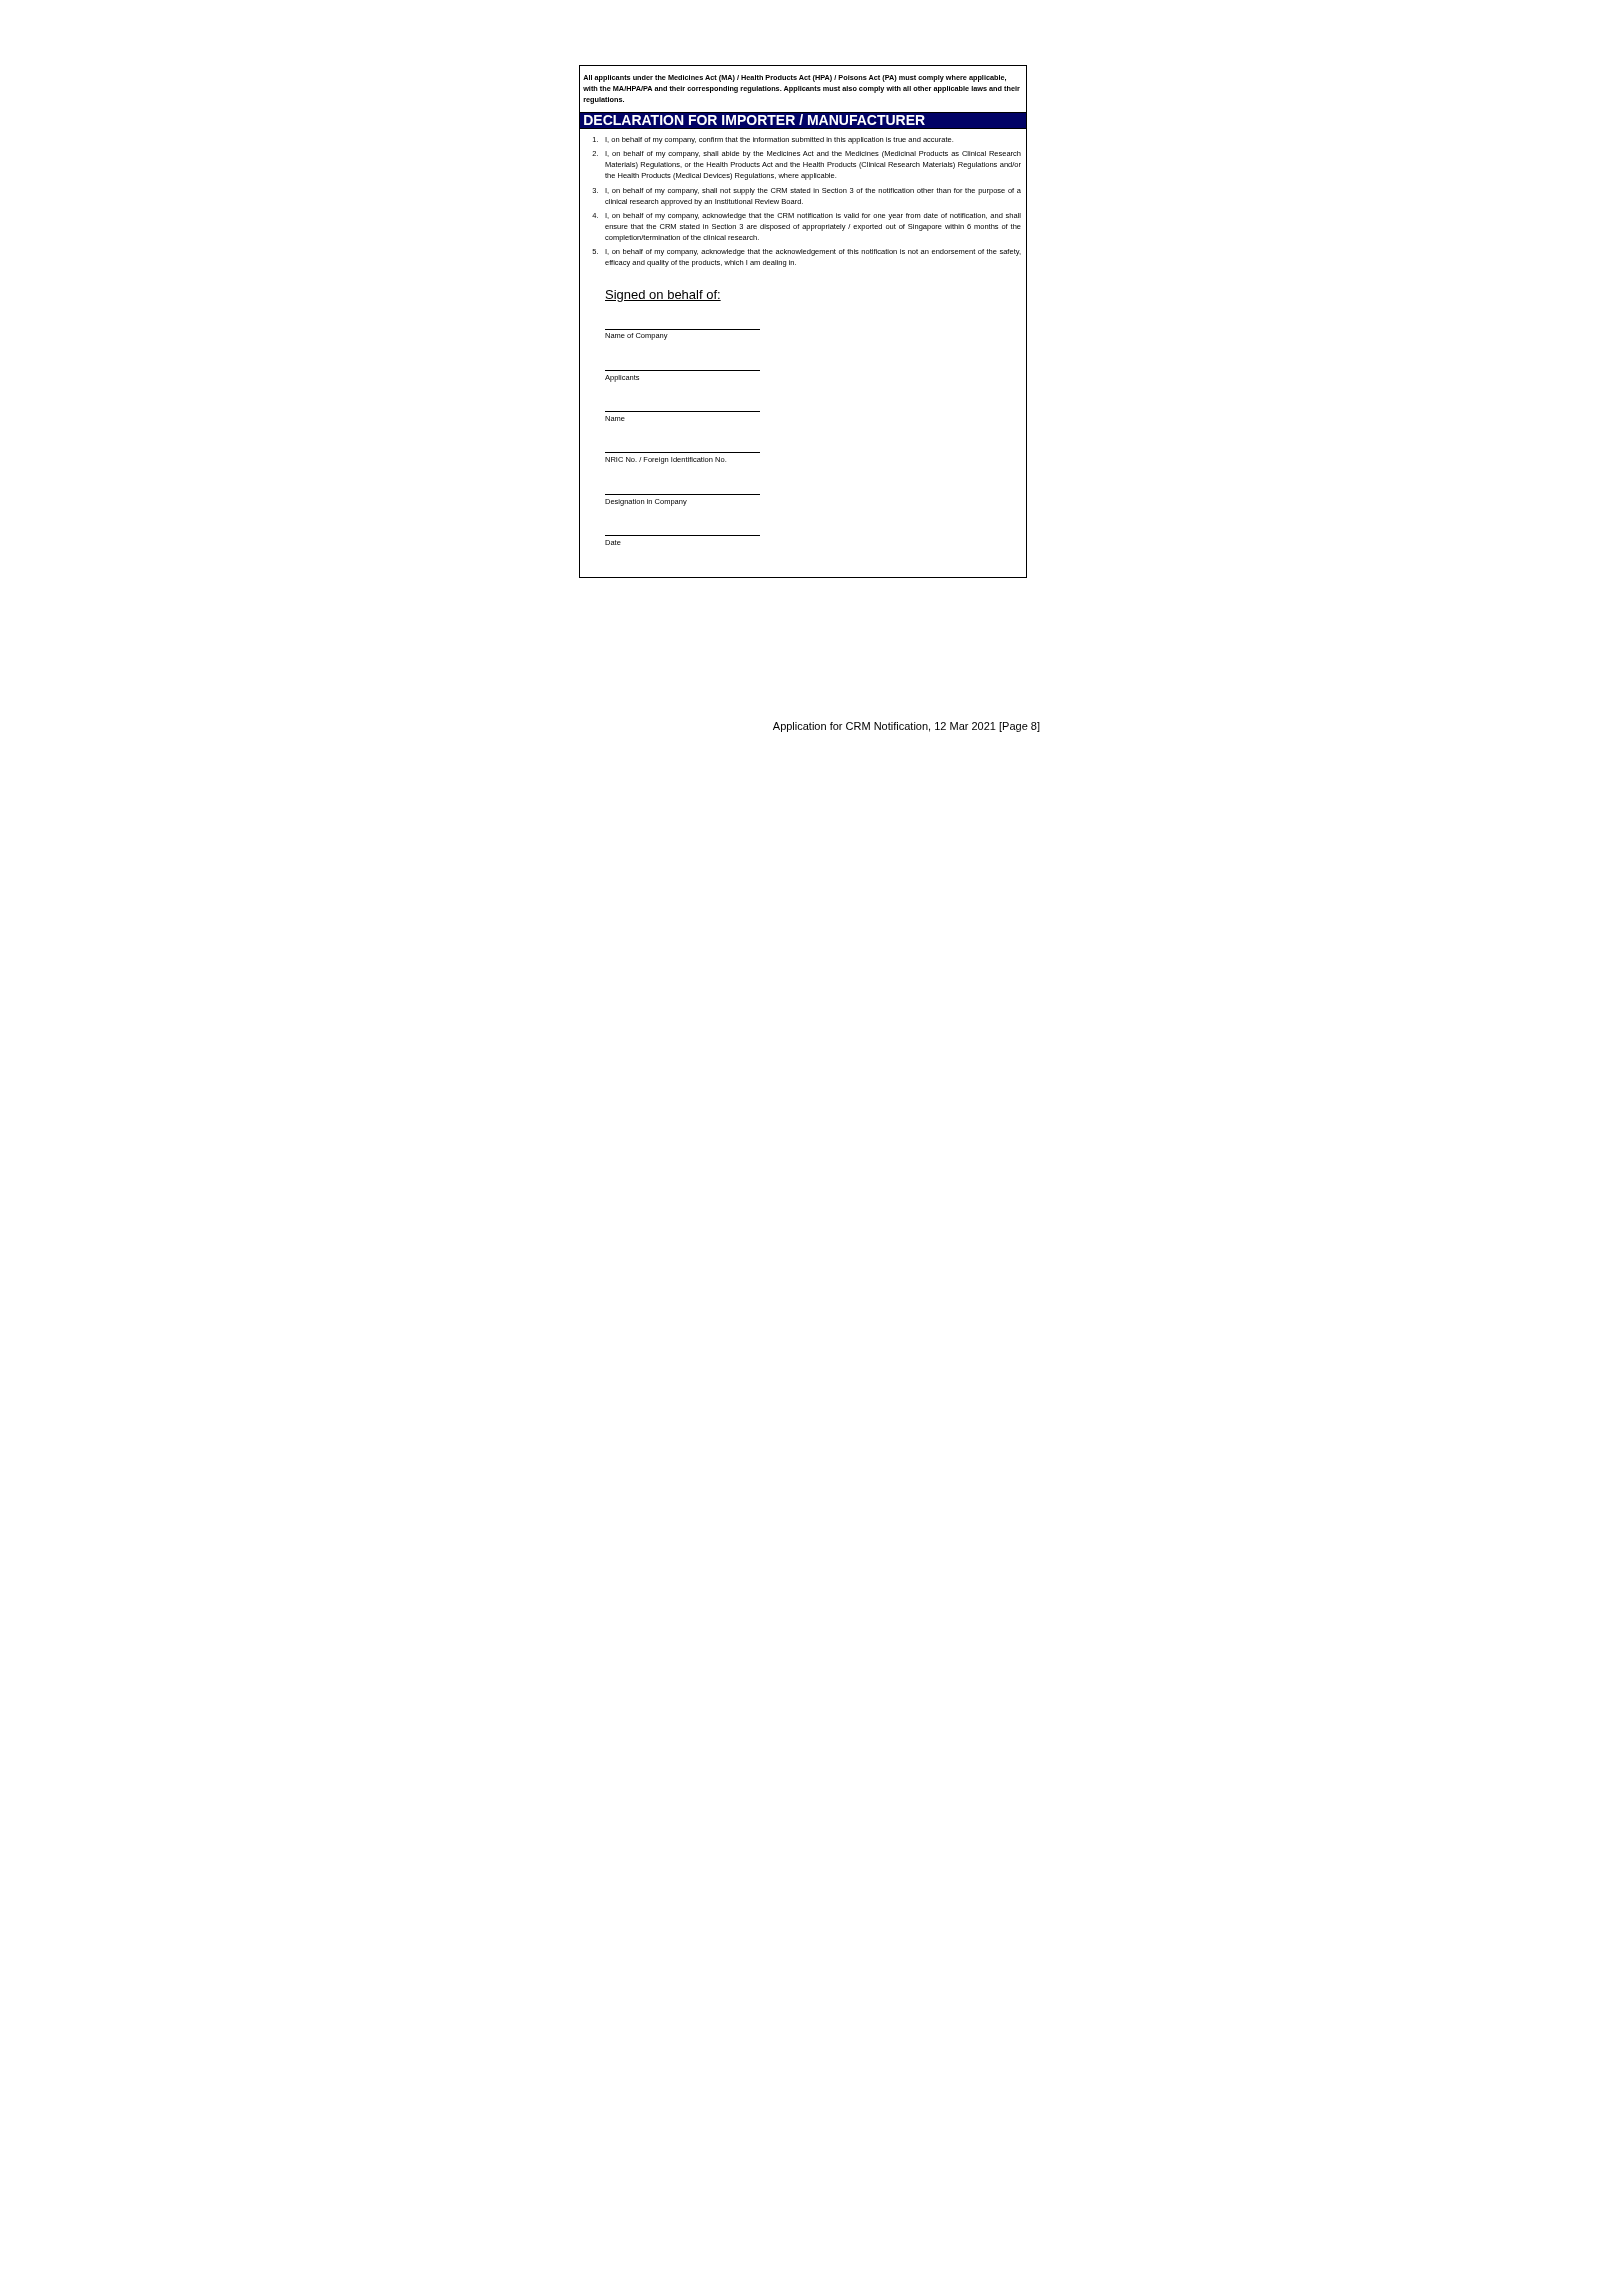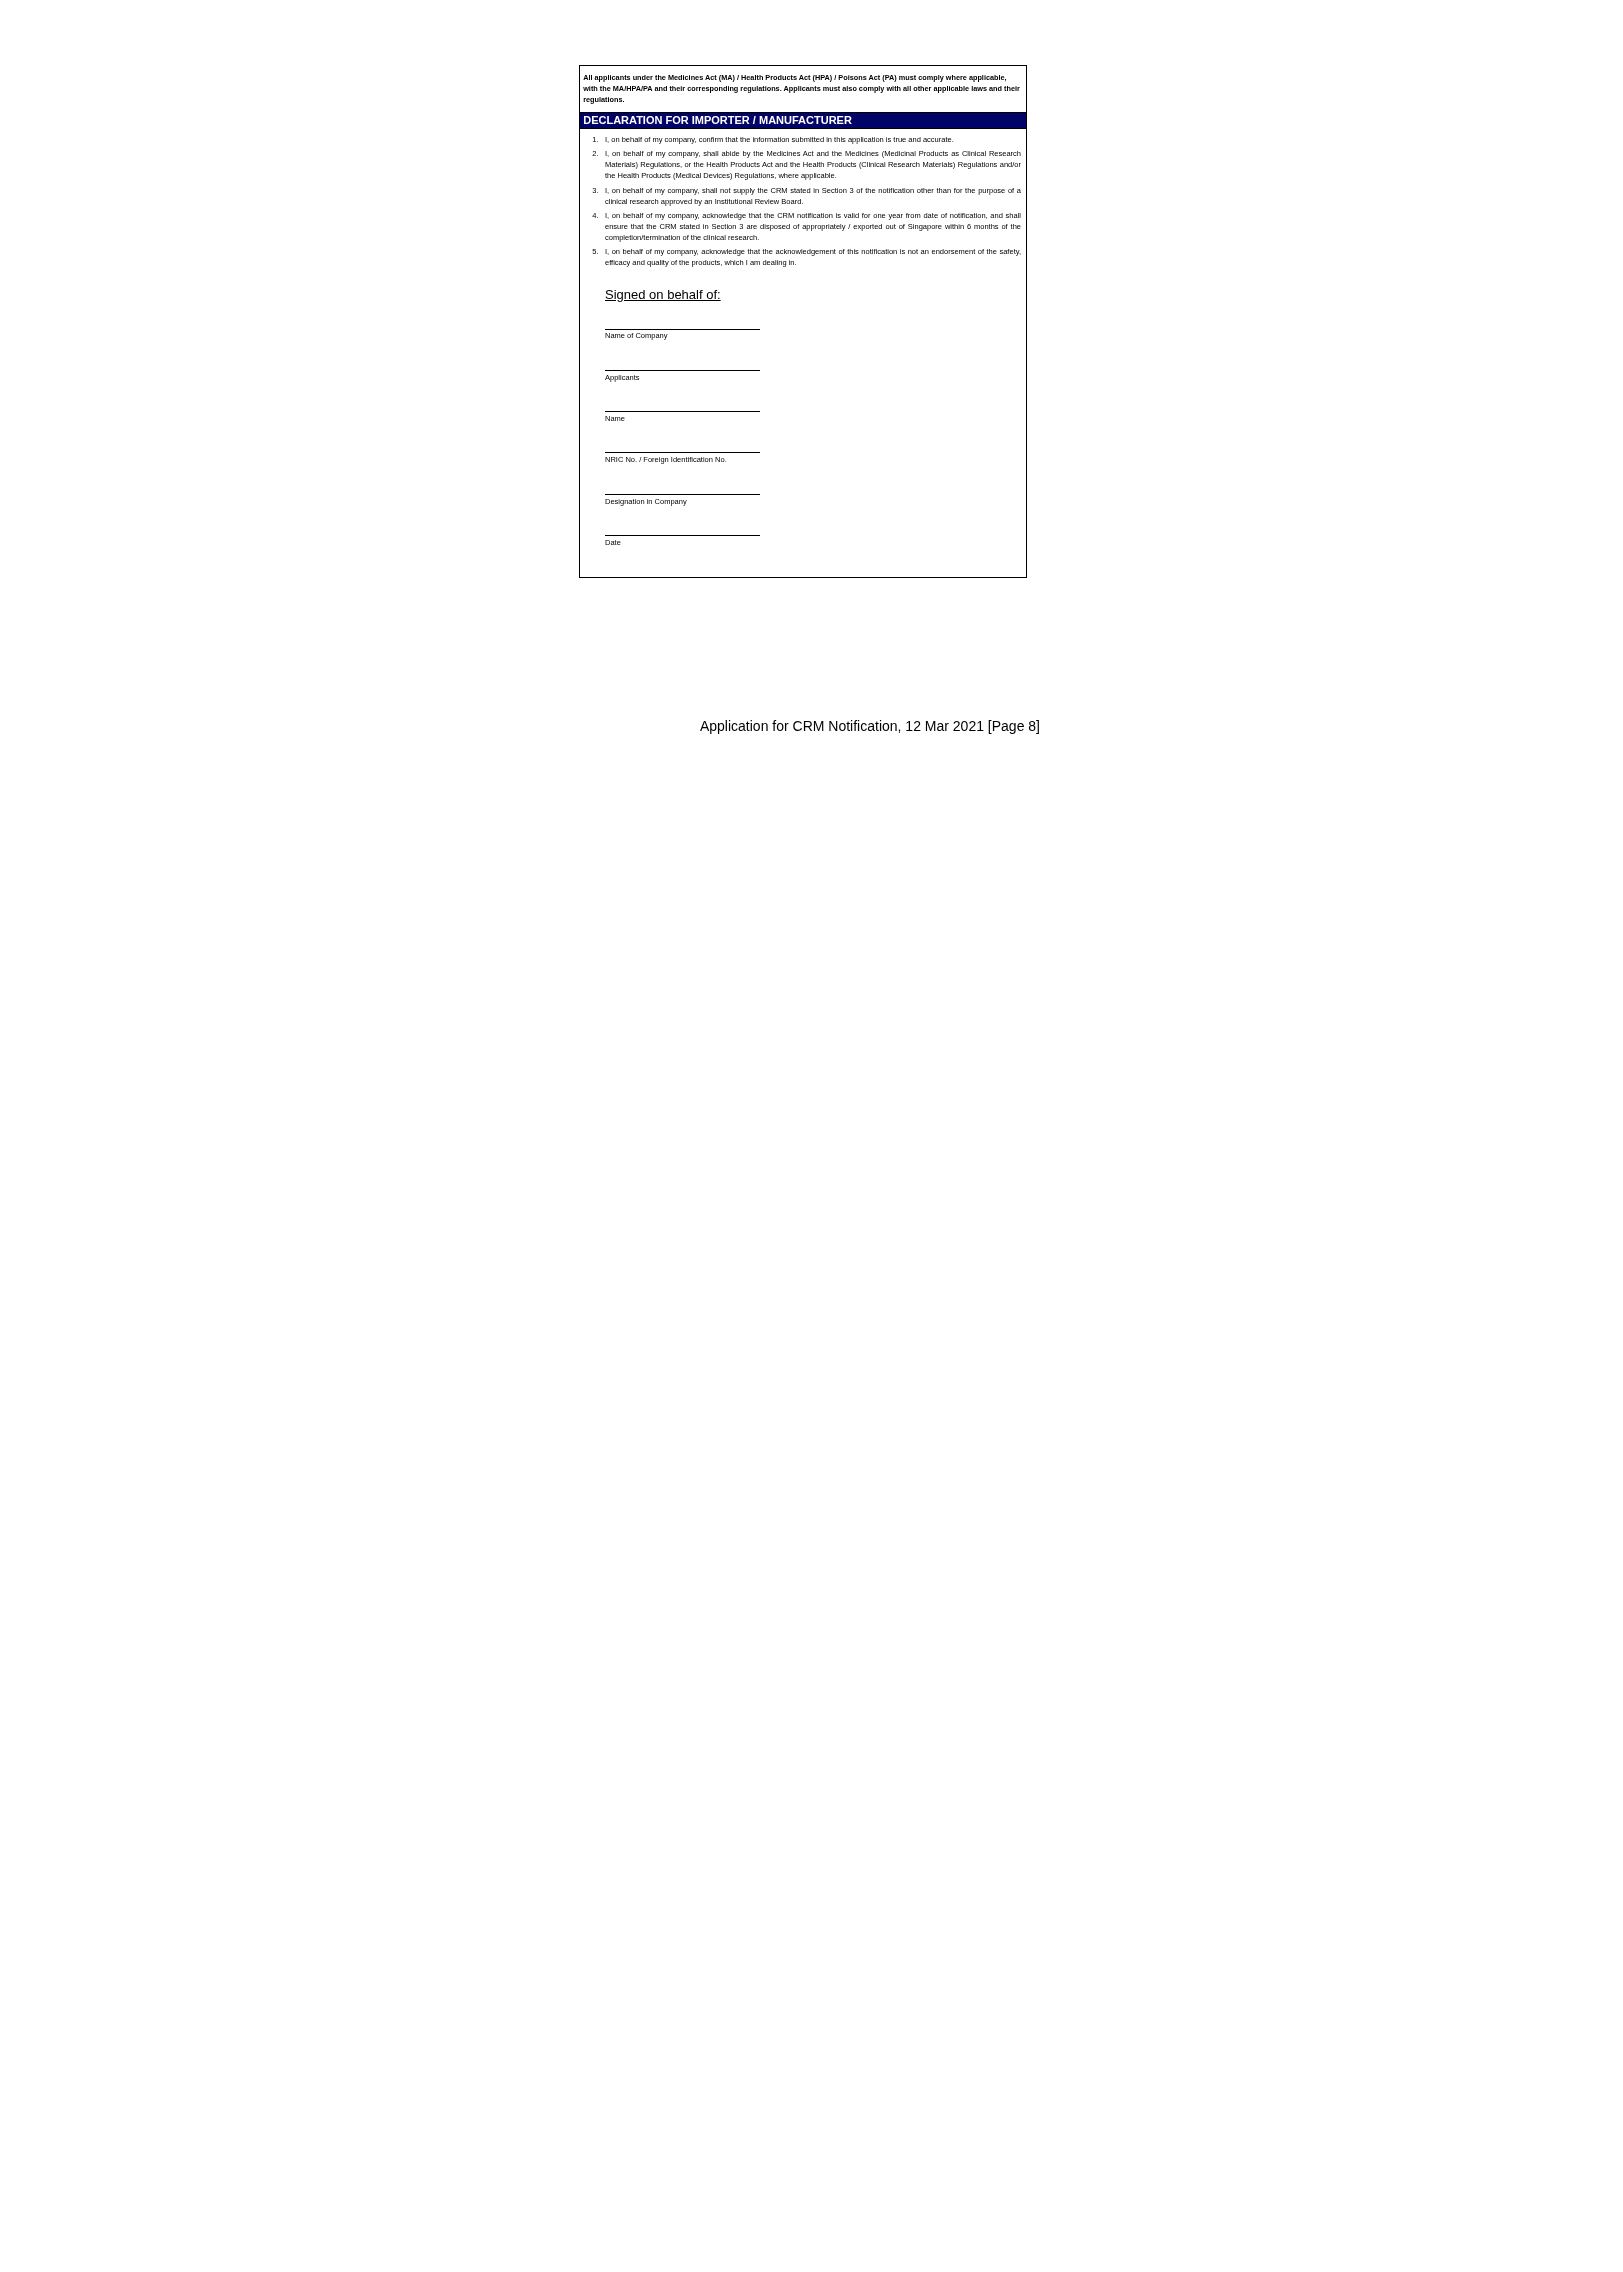--- a/index.html
+++ b/index.html
@@ -35,21 +35,21 @@
     font-weight: bold;
     line-height: 11px;
     text-align: left;
   }
 
   .section-bar {
     background: #020366;
     border-top: 0.9px solid #000000;
     border-bottom: 0.9px solid #000000;
     color: #ffffff;
-    font-size: 11px;
+    font-size: 14px;
     font-weight: bold;
     line-height: 10.5px;
     padding: 2.3px 3.6px 2.3px 3.2px;
   }
 
   .decl-list {
     margin-top: 5.5px;
   }
 
   .decl-item {
@@ -102,21 +102,21 @@
   .sig-label {
     margin-top: 1.8px;
     font-size: 7.5px;
     line-height: 9.5px;
   }
 
   .page-footer {
     position: absolute;
     top: 721px;
     right: 42px;
-    font-size: 14px;
+    font-size: 11px;
     line-height: 10px;
     text-align: right;
     white-space: nowrap;
   }
 </style>
 </head>
 <body>
 
 <div class="page">
 

